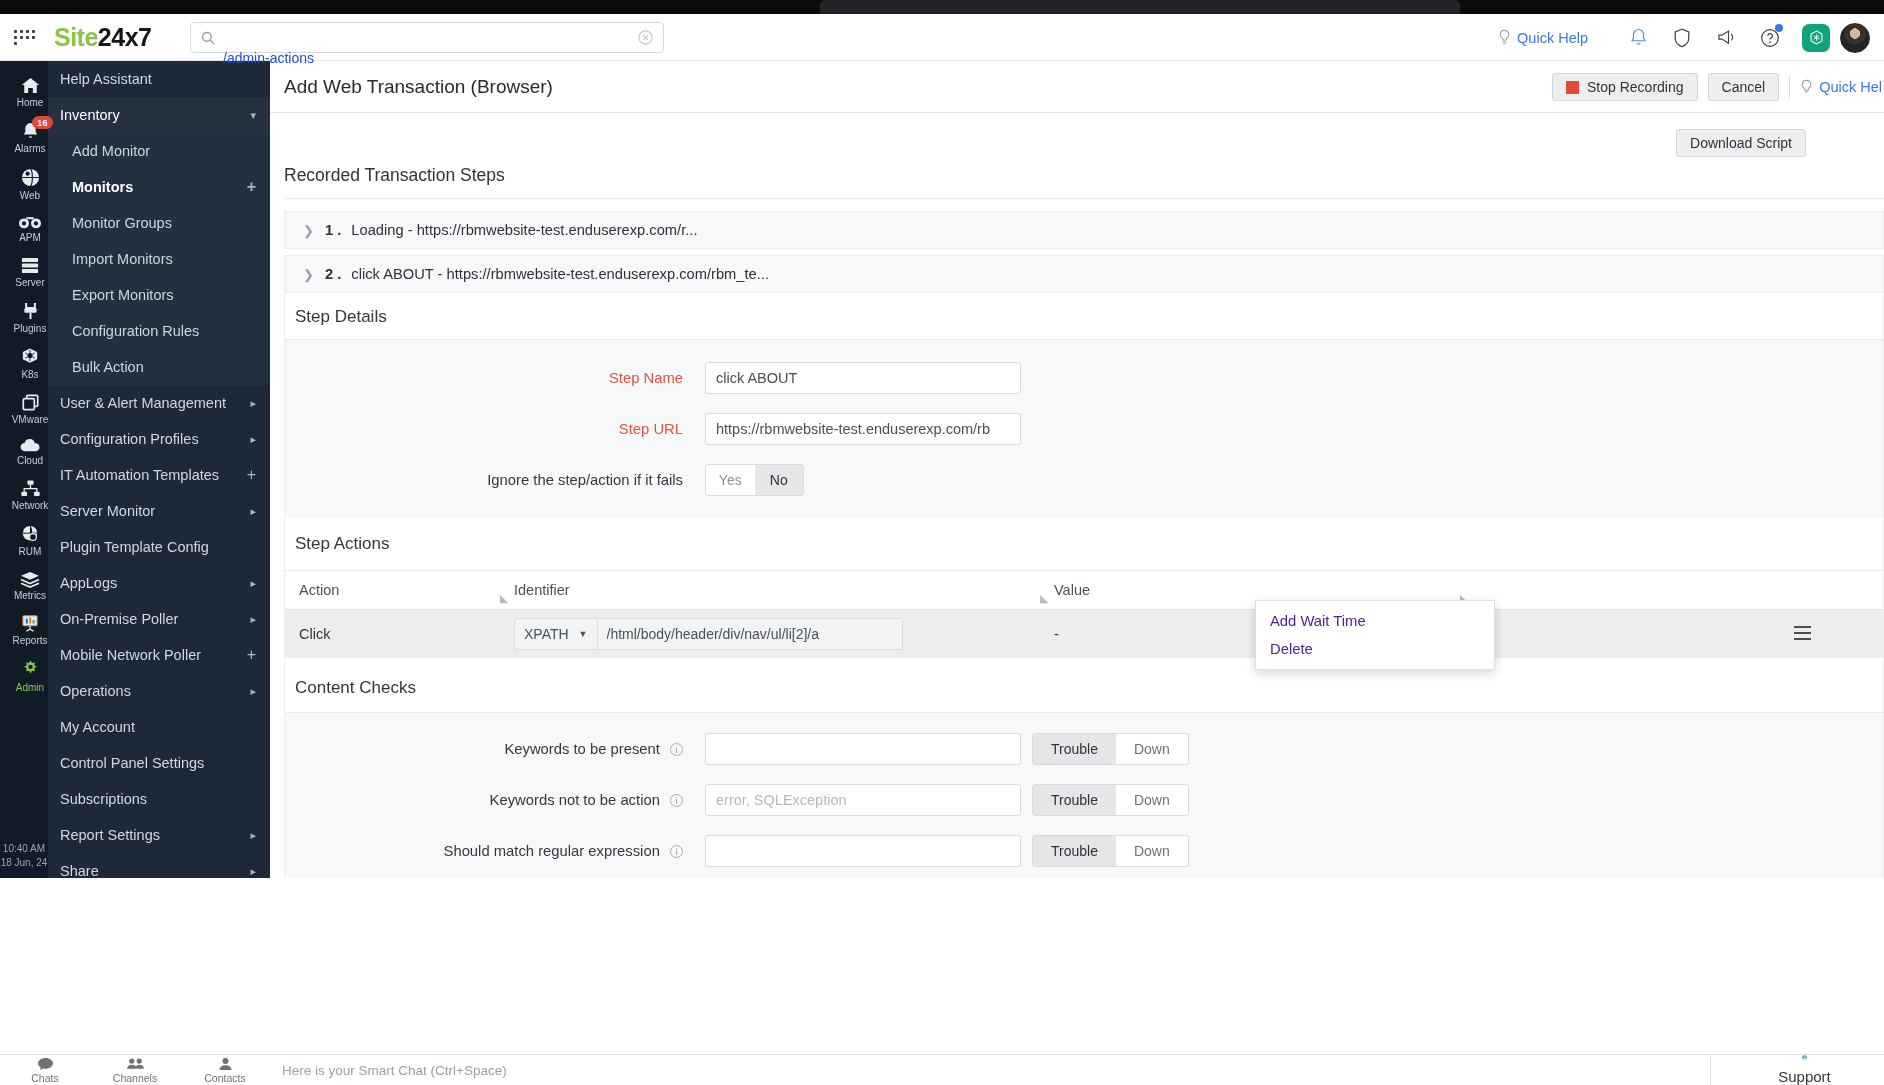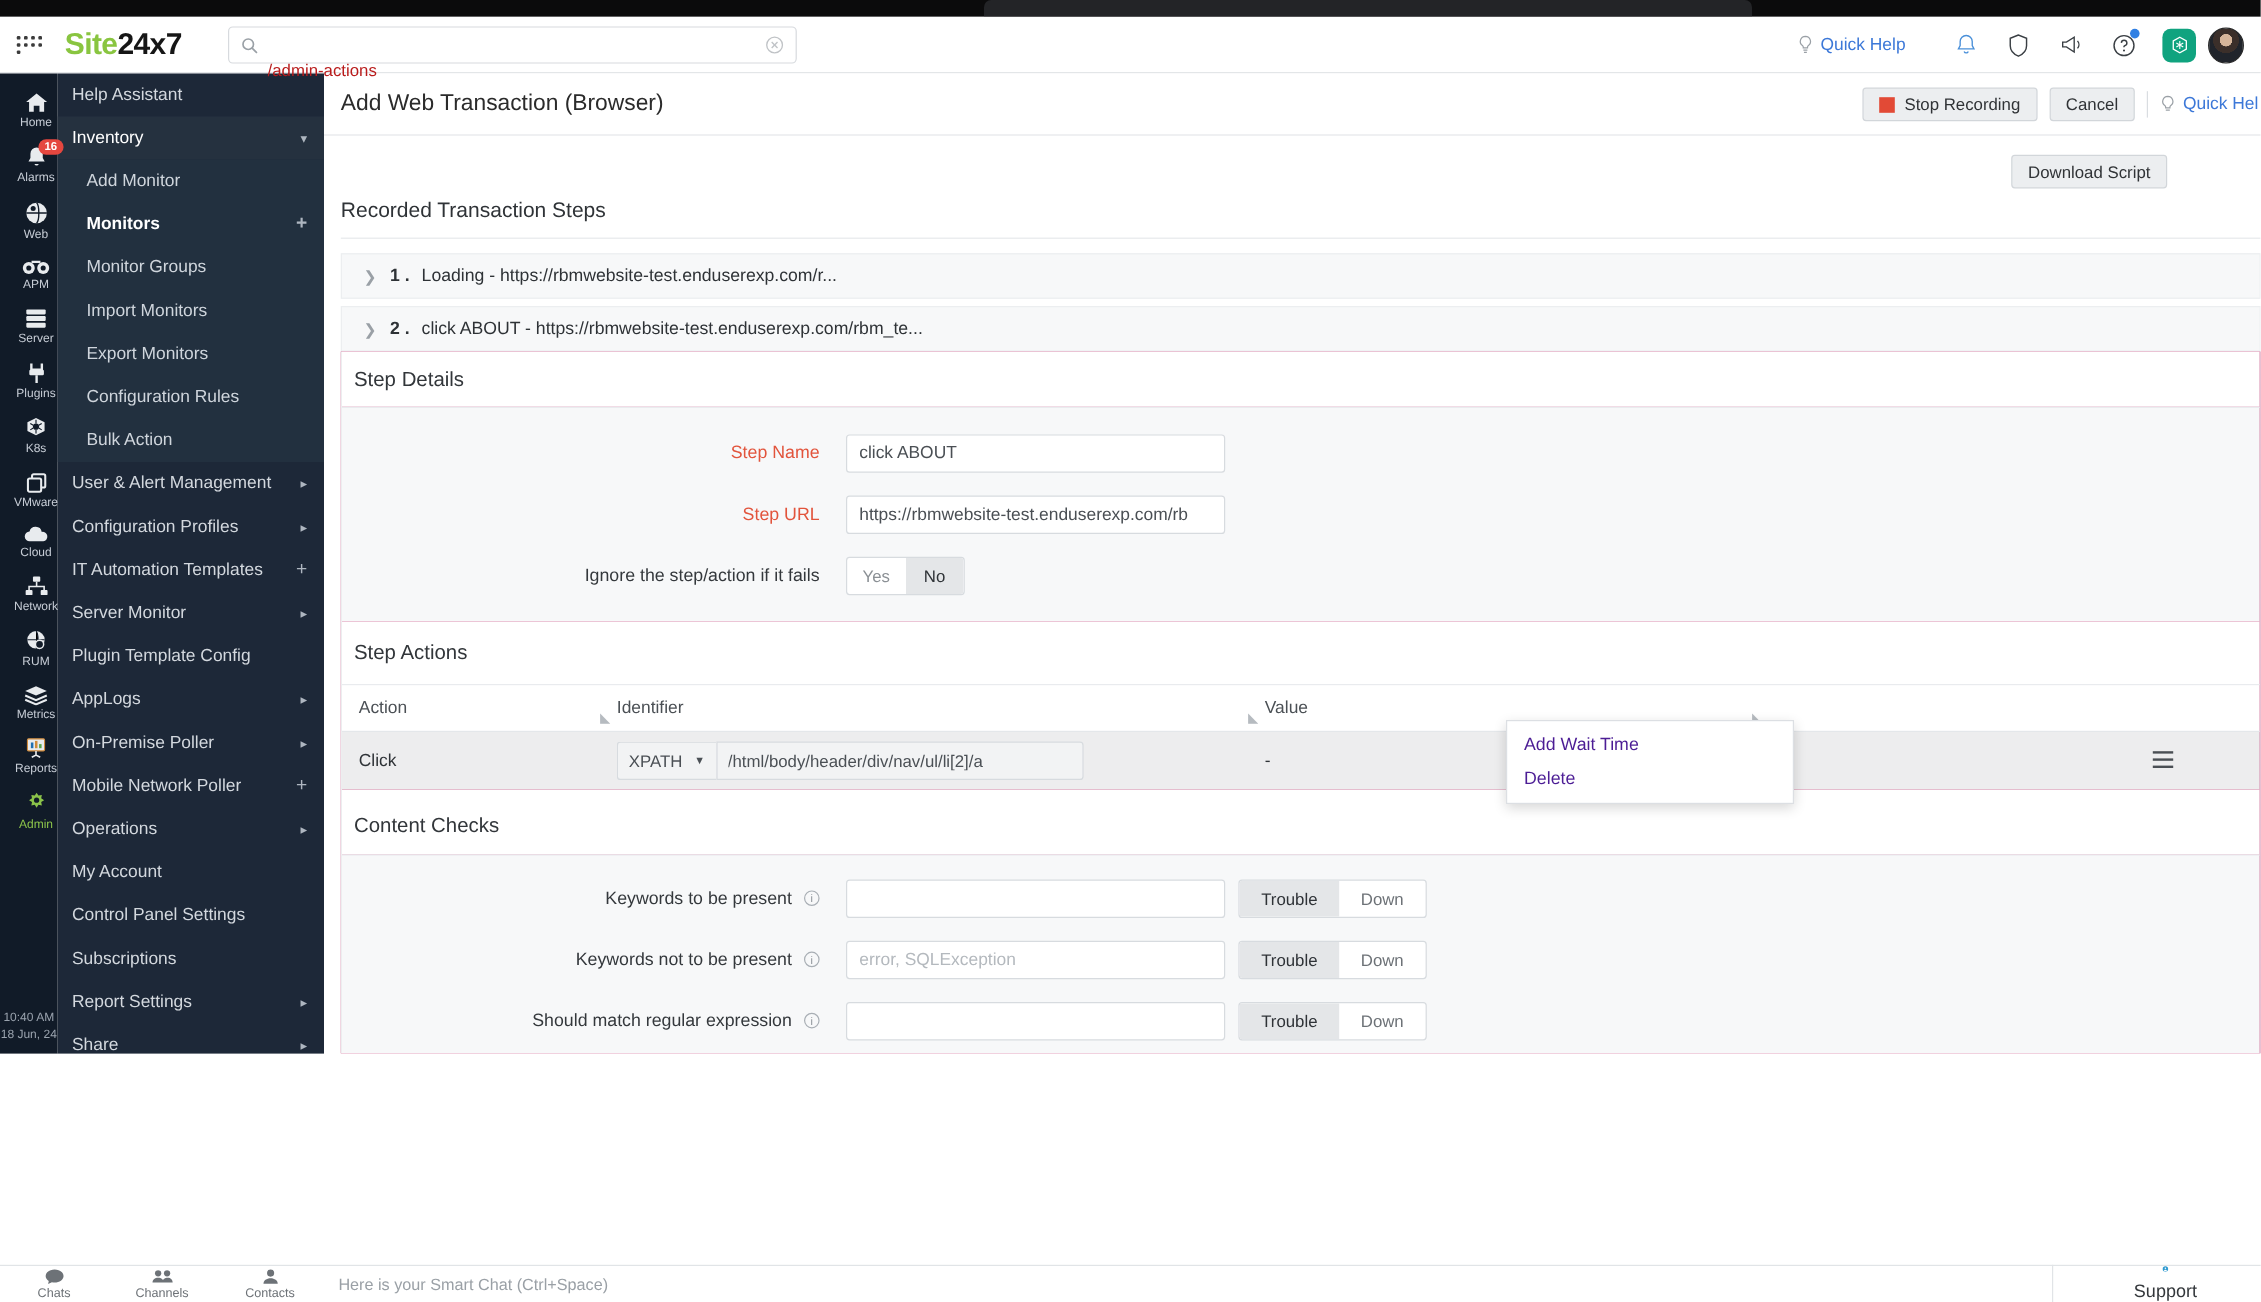--- a/index.html
+++ b/index.html
@@ -27,21 +27,21 @@
   .logo .g { color:#89c540; }
   .logo .b { color:#161616; }
 
   .searchwrap {
     position:absolute; left:190px; top:8px; width:474px; height:31px;
     border:1px solid #d7dade; border-radius:4px; background:#fff;
     display:flex; align-items:center;
   }
   .searchwrap .mag { margin-left:10px; width:14px; height:14px; flex:0 0 auto; }
   .searchwrap input {
-    flex:1; border:0; outline:0; font-size:14px; color:#b91c1c;
+    flex:1; border:0; outline:0; font-size:14px; color:#1d4ed8;
     margin-left:8px; font-family:"Liberation Sans", sans-serif; background:transparent;margin-top:40px;
   }
   .searchwrap .clear { margin-right:10px; width:15px; height:15px; cursor:pointer; opacity:.55; }
 
   .hdr-right { position:absolute; right:0; top:0; height:47px; display:flex; align-items:center; gap:0; }
   .quickhelp-top { display:flex; align-items:center; gap:6px; margin-right:28px; cursor:pointer; }
   .quickhelp-top span { color:#3c78d8; font-size:14.5px; }
   .hicon { width:44px; height:47px; display:flex; align-items:center; justify-content:center; cursor:pointer; position:relative; }
   .bluedot { position:absolute; top:10px; right:9px; width:8px; height:8px; border-radius:50%; background:#2f7fe3; }
   .aibtn { width:28px; height:28px; border-radius:7px; background:#10a37f; display:flex; align-items:center; justify-content:center; margin:0 10px; cursor:pointer; }
@@ -105,21 +105,21 @@
   .sec-title { font-size:17.5px; color:#2f3337; padding:26px 0 12px 14px; }
   .rule { height:1px; background:#e6e9ec; margin:0 0 0 14px; }
 
   .step-bar {
     margin:12px 0 0 14px; background:#f7f8f9; border:1px solid #eceef0;
     height:38px; display:flex; align-items:center; padding-left:18px; gap:10px; cursor:pointer; font-size:14.7px; color:#2e3236;
   }
   .step-bar .chev { color:#9aa0a6; font-size:13px; width:12px; display:inline-block; }
   .step-bar .num { font-weight:bold; }
 
-  .panel { margin-left:14px; background:#be185d; border-left:1px solid #eceef0; border-right:1px solid #eceef0; }
+  .panel { margin-left:14px; background:#fef9c3; border-left:1px solid #eceef0; border-right:1px solid #eceef0; }
   .sub-title { font-size:17px; color:#32363a; padding:14px 0 12px 10px; background:#fff; }
   .form-block { background:#f7f8f9; border-top:1px solid #e9ebee; padding:22px 0 14px 0; }
 
   .frow { display:flex; align-items:center; margin-bottom:19px; }
   .flabel { width:420px; text-align:right; padding-right:22px; font-size:14.8px; color:#34383c; }
   .flabel.req { color:#e2543c; }
   .finput {
     width:316px; height:32px; border:1px solid #d7dbdf; border-radius:3px; background:#fff;
     font-size:14.5px; color:#4a4f54; padding:0 10px; outline:none; font-family:"Liberation Sans", sans-serif;
   }
@@ -586,21 +586,21 @@
             <span class="info-i">i</span>
           </div>
           <input class="finput" placeholder="" style="">
           <div class="tg2">
             <div class="on">Trouble</div>
             <div>Down</div>
           </div>
         </div>
         <div class="frow">
           <div class="flabel">
-            <span>Keywords not to be present</span>
+            <span>Keywords not to be action</span>
             <span class="info-i">i</span>
           </div>
           <input class="finput" placeholder="error, SQLException" style="">
           <div class="tg2">
             <div class="on">Trouble</div>
             <div>Down</div>
           </div>
         </div>
         <div class="frow" style="margin-bottom:6px;">
           <div class="flabel">

